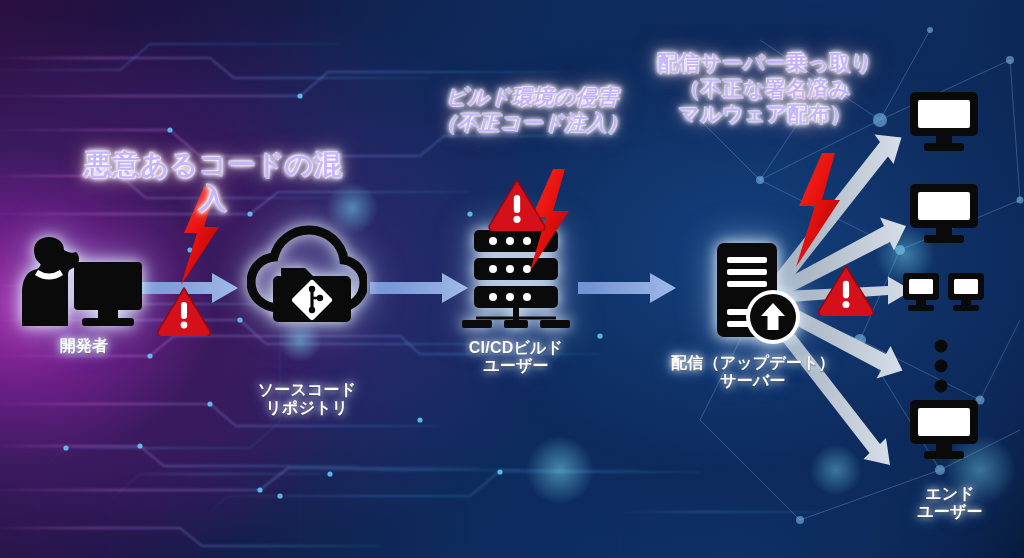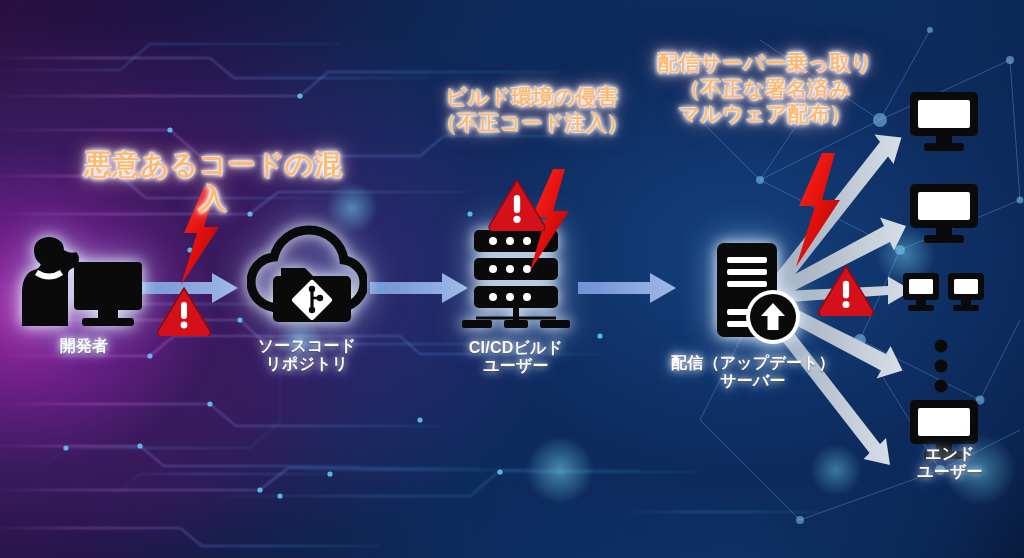--- a/index.html
+++ b/index.html
@@ -17,21 +17,21 @@
       linear-gradient(100deg,#2a1040 0%,#1c1445 16%,#10234f 36%,#0d2f66 58%,#10396f 74%,#0a2450 92%,#061634 100%);
   }
   .bg-svg{position:absolute;inset:0;}
   
   .node{position:absolute;display:flex;flex-direction:column;align-items:center;}
   .node .glyph{filter:drop-shadow(0 0 7px rgba(235,245,255,.95)) drop-shadow(0 0 16px rgba(180,215,255,.55));}
   .caption{margin-top:5px;text-align:center;color:#fff;font-weight:bold;font-size:16px;line-height:1.12;
     letter-spacing:.2px;white-space:pre-line;
     text-shadow:0 0 7px rgba(255,255,255,.95),0 0 14px rgba(190,220,255,.7),0 0 22px rgba(120,170,255,.45),0 1px 2px rgba(0,0,0,.8);}
   
-  .alert-label{position:absolute;text-align:center;color:#fdba74;font-weight:bold;font-size:21px;
+  .alert-label{position:absolute;text-align:center;color:#c4b5fd;font-weight:bold;font-size:21px;
     line-height:1.22;white-space:pre-line;letter-spacing:.3px;
     text-shadow:
       0 0 5px #fff,0 0 5px #fff,0 0 9px rgba(255,255,255,.95),
       0 0 16px rgba(255,230,235,.8),0 0 26px rgba(255,170,190,.5),
       1px 1px 0 rgba(255,255,255,.55),-1px -1px 0 rgba(255,255,255,.55);}
   .lbl-title{font-size:28px;}
 </style>
 </head>
 <body>
 
@@ -188,21 +188,21 @@
           <path d="M18 34 q11 7 22 0 l3 5 q-14 9 -28 0z" fill="#fff"></path>
           <rect x="54" y="26" width="68" height="48" rx="4"></rect>
           <rect x="78" y="74" width="20" height="9"></rect>
           <rect x="62" y="82" width="52" height="8" rx="3"></rect>
         </g>
       </svg>
     </div>
     <div class="caption">開発者</div>
   </div>
 
-  <div class="node" style="left:232px;top:224px;width:150px;">
+  <div class="node" style="left:232px;top:224px;width:150px;gap:44px;">
     <div class="glyph">
       <svg width="120" height="104" viewBox="0 0 120 104">
         <path d="M33 84 C15 84 4 72 4 58 C4 45 14 34 27 33 C31 17 45 6 62 6 C80 6 95 19 97 36 C109 38 117 48 117 59 C117 72 106 84 91 84 z" fill="none" stroke="#0a0a0a" stroke-width="9"></path>
         <path d="M34 44 h24 l8 8 h30 v42 H34 z" fill="#0a0a0a"></path>
         <rect x="26" y="52" width="78" height="46" rx="5" fill="#0a0a0a"></rect>
         <g transform="translate(65,76) rotate(45)">
           <rect x="-15" y="-15" width="30" height="30" rx="3" fill="#fff"></rect>
           <g fill="#0a0a0a" transform="rotate(-45)">
             <rect x="-1.6" y="-11" width="3.2" height="21" rx="1.6"></rect>
             <circle cx="0" cy="-11" r="3.2"></circle>
@@ -314,21 +314,21 @@
   <div class="node glyph" style="left:908px;top:398px;">
     <svg width="72" height="62" viewBox="0 0 72 62">
         <g fill="#0a0a0a">
       <rect x="2" y="2" width="68" height="44" rx="5"></rect>
           <rect x="28" y="46" width="16" height="7"></rect>
           <rect x="16" y="53" width="40" height="8" rx="3"></rect>
     </g>
         <rect x="10" y="10" width="52" height="28" rx="2" fill="#fff"></rect>
       </svg>
   </div>
-  <div class="caption" style="position:absolute;left:880px;top:440px;width:140px;">エンド
+  <div class="caption" style="position:absolute;left:880px;top:480px;width:140px;">エンド
 ユーザー</div>
 
   <div class="node" style="left:178px;top:186px;">
     <svg width="44" height="100" viewBox="0 0 44 100">
       <defs>
           <linearGradient id="bolt1" x1="0" y1="0" x2="1" y2="1">
         <stop offset="0" stop-color="#ff2a1e"></stop>
             <stop offset=".5" stop-color="#e2100d"></stop>
             <stop offset="1" stop-color="#a00606"></stop>
           </linearGradient>
@@ -378,19 +378,19 @@
   </div>
   <div class="node" style="left:817px;top:264px;">
     <svg width="58" height="52" viewBox="0 0 56 50">
       <path d="M28 2 L54 45 a4.5 4.5 0 0 1 -4 6 H6 a4.5 4.5 0 0 1 -4 -6 z" fill="#d4101b" stroke="#8d0a12" stroke-width="1.5" stroke-linejoin="round"></path>
       <rect x="25" y="16" width="6" height="17" rx="3" fill="#fff"></rect>
         <circle cx="28" cy="39" r="3.4" fill="#fff"></circle>
     </svg>
   </div>
 
   <div class="alert-label lbl-title" style="left:78px;top:148px;width:270px;">悪意あるコードの混入</div>
-  <div class="alert-label" style="left:412px;top:84px;width:240px;">ビルド環境の侵害
+  <div class="alert-label" style="left:412px;top:84px;width:240px;font-style:italic;">ビルド環境の侵害
 （不正コード注入）</div>
   <div class="alert-label" style="left:640px;top:50px;width:250px;">配信サーバー乗っ取り
 （不正な署名済み
 マルウェア配布）</div>
 
 </div>
 
 </body></html>

